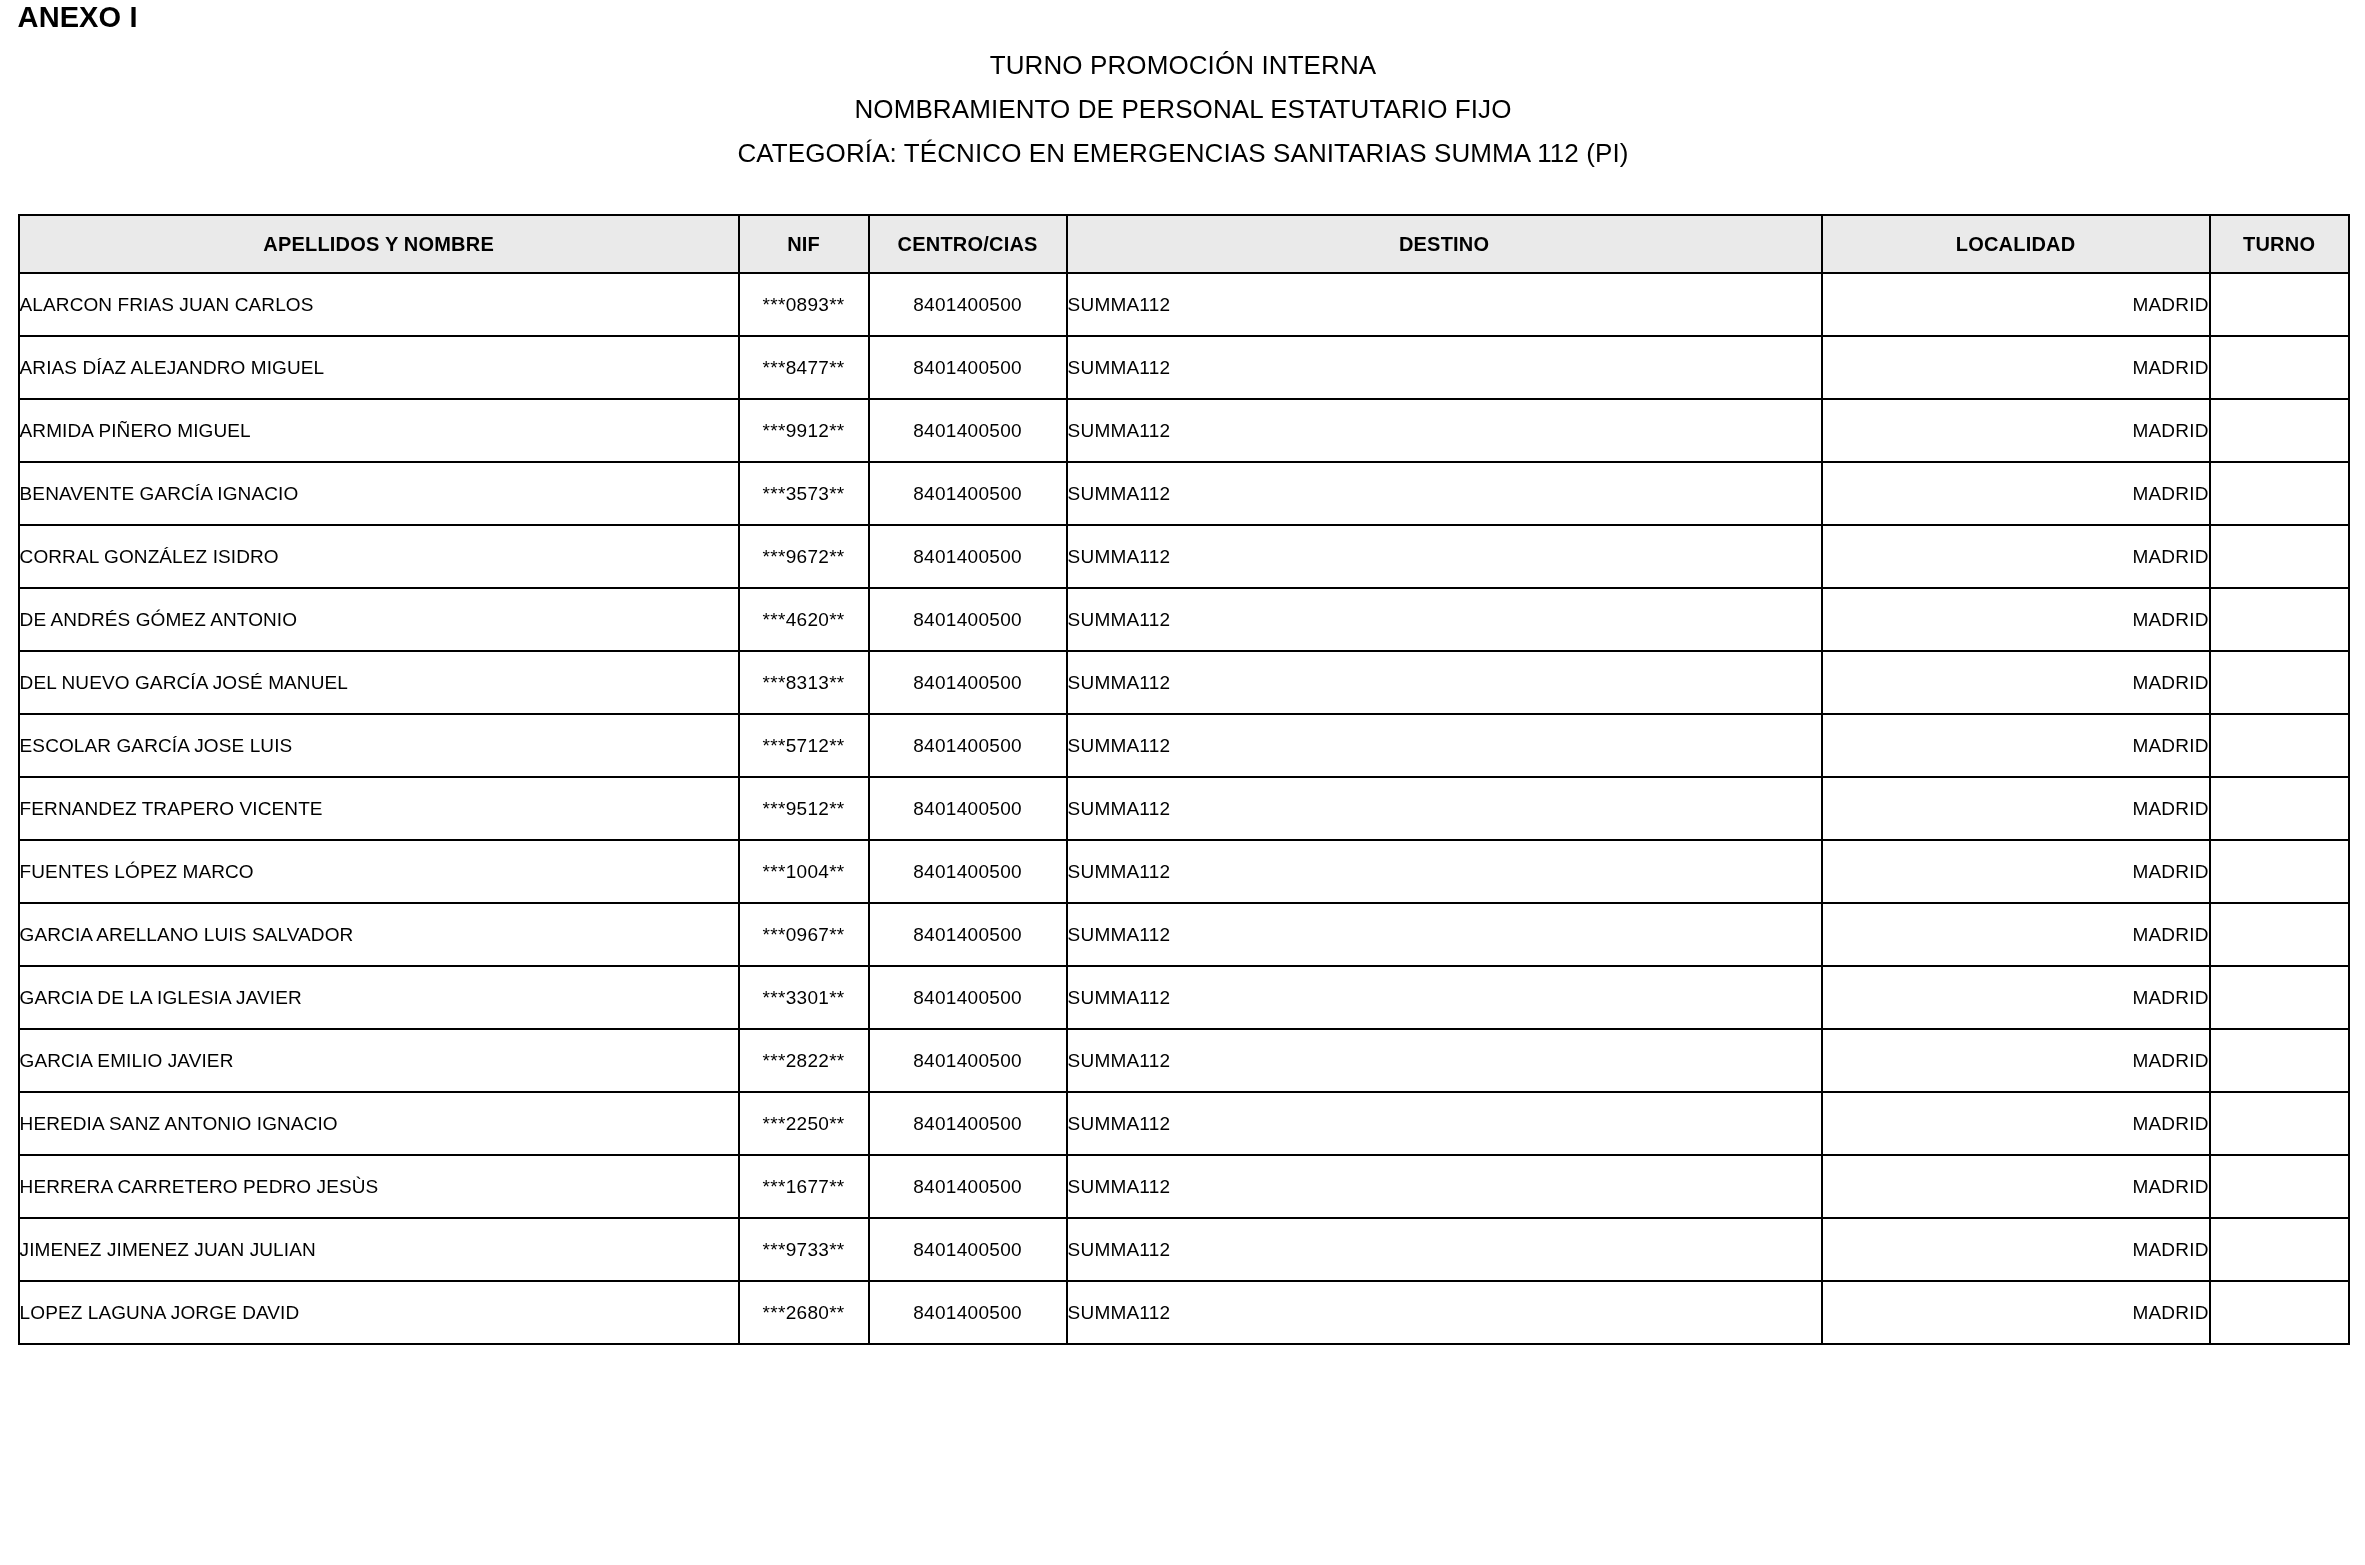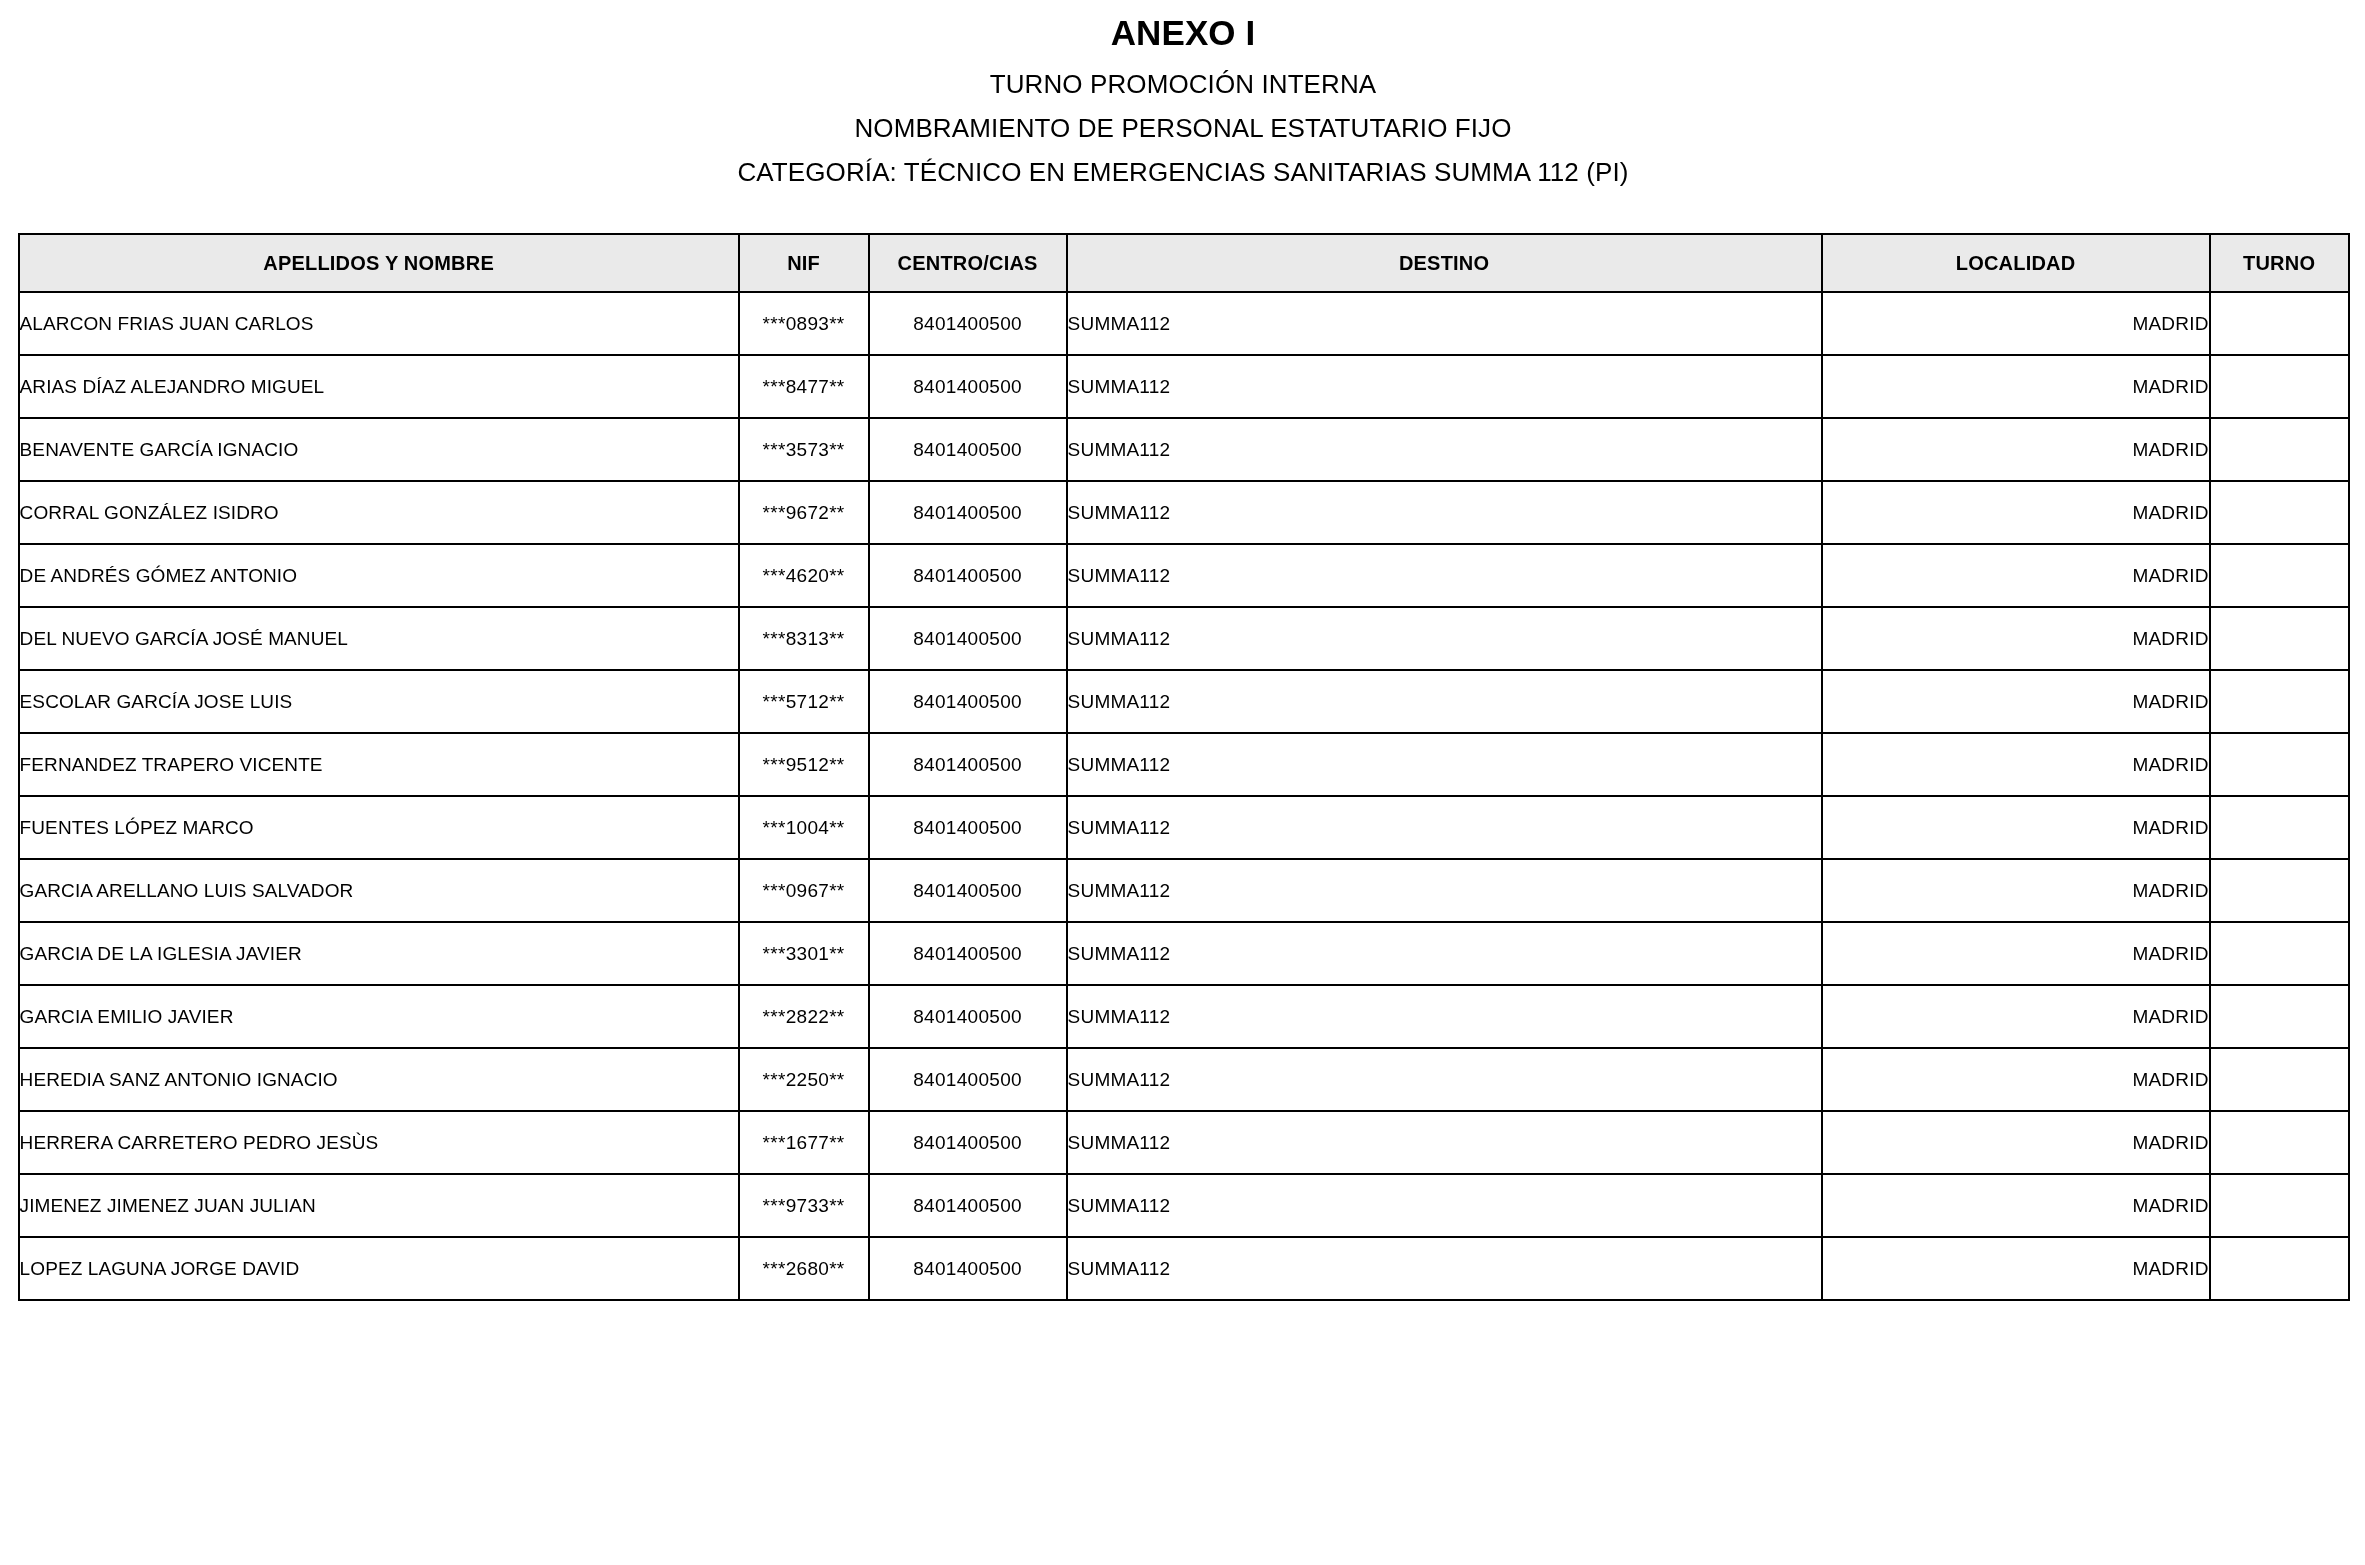--- a/index.html
+++ b/index.html
@@ -12,24 +12,23 @@
     font-family: "Liberation Sans", sans-serif;
     color: #000000;
     -webkit-font-smoothing: antialiased;
   }
   .page {
     width: 2366px;
     box-sizing: border-box;
     padding: 0 17.6px;
   }
   .doc-title {
-    text-align: center;
-    font-size: 35px;
+    font-size: 29px;
     font-weight: bold;
-    margin-top: 13px;
+    margin-top: 1px;
     letter-spacing: 0.1px;
   }
   .subtitle {
     text-align: center;
     font-size: 26px;
     font-weight: normal;
     margin-top: 16px;
     letter-spacing: 0.1px;
   }
   .subtitle.tight {
@@ -137,20 +136,28 @@
         </tr>
         <tr>
           <td class="name">ARIAS DÍAZ ALEJANDRO MIGUEL</td>
           <td class="nif">***8477**</td>
           <td class="centro">8401400500</td>
           <td class="destino">SUMMA112</td>
           <td class="localidad">MADRID</td>
           <td class="turno"></td>
         </tr>
         <tr>
+          <td class="name">ARMIDA PIÑERO MIGUEL</td>
+          <td class="nif">***9912**</td>
+          <td class="centro">8401400500</td>
+          <td class="destino">SUMMA112</td>
+          <td class="localidad">MADRID</td>
+          <td class="turno"></td>
+        </tr>
+        <tr>
           <td class="name">BENAVENTE GARCÍA IGNACIO</td>
           <td class="nif">***3573**</td>
           <td class="centro">8401400500</td>
           <td class="destino">SUMMA112</td>
           <td class="localidad">MADRID</td>
           <td class="turno"></td>
         </tr>
         <tr>
           <td class="name">CORRAL GONZÁLEZ ISIDRO</td>
           <td class="nif">***9672**</td>

